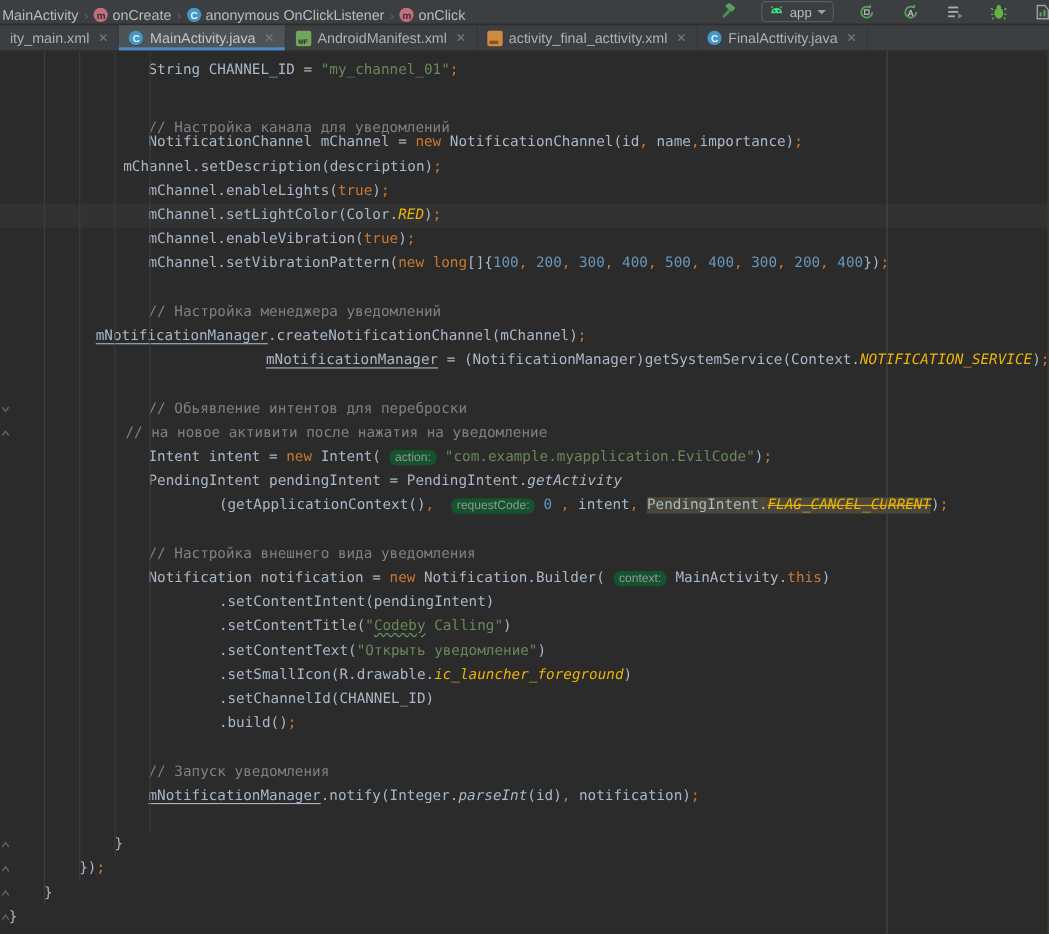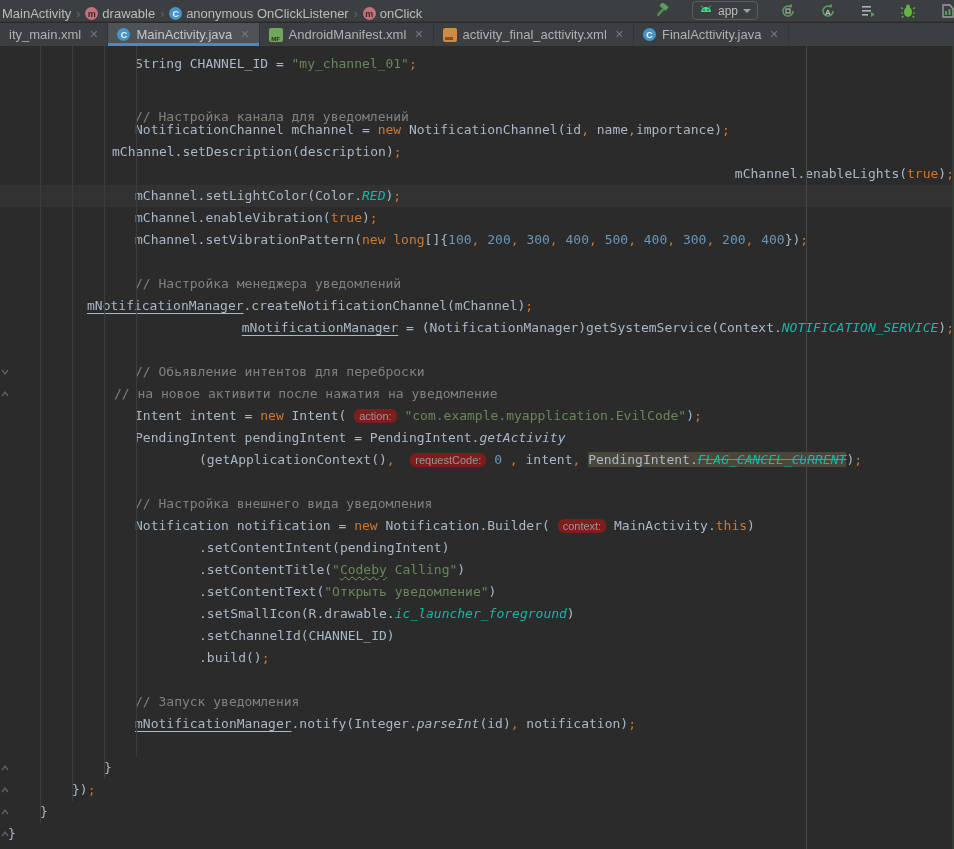--- a/index.html
+++ b/index.html
@@ -51,44 +51,44 @@
   .cl.cur { background:#323232; }
   .tk { color:#a9b7c6; }
   .d { color:#a9b7c6; }
   .k { color:#cc7832; }
   .s { color:#6a8759; }
   .n { color:#6897bb; }
   .cm { color:#808080; }
   .p { color:#cc7832; }
   .fld { color:#a9b7c6; text-decoration:underline; text-underline-offset:3px; }
   .it { font-style:italic; }
-  .sc { color:#14b8a6; font-style:italic; }
+  .sc { color:#eab308; font-style:italic; }
   .hlbg { background:#4a473a; }
   .strike { text-decoration:line-through; }
   .sq { text-decoration:underline wavy #69a05c 1px; text-underline-offset:2px; }
-  .chip { background:#7f1d1d; color:#939699; border-radius:6px; padding:1px 5px;
+  .chip { background:#14532d; color:#939699; border-radius:6px; padding:1px 5px;
           font-size:11px; font-family:"Liberation Sans", sans-serif; }
   .iguide { position:absolute; top:0; width:1px; background:#3d3d3d; }
   .mguide { position:absolute; top:0; bottom:0; width:1px; background:#464646; }
   .redge  { position:absolute; top:0; bottom:0; right:0; width:2px; background:#333c35; }
   .fold { position:absolute; left:1px; width:8px; height:8px; }
   .fold svg { display:block; }
 </style>
 </head>
 <body>
 
 <div class="topbar">
   <div class="crumbs">
     <span class="crumb">
       <span>MainActivity</span>
     </span>
     <span class="crumb-sep">›</span>
     <span class="crumb">
       <span class="ball m">m</span>
-      <span>drawable</span>
+      <span>onCreate</span>
     </span>
     <span class="crumb-sep">›</span>
     <span class="crumb">
       <span class="ball c">C</span>
       <span>anonymous OnClickListener</span>
     </span>
     <span class="crumb-sep">›</span>
     <span class="crumb">
       <span class="ball m">m</span>
       <span>onClick</span>
@@ -184,21 +184,21 @@
   </div>
 </div>
 
 <div class="editor">
   <div class="code">
       <div class="cl" style="top: 7px; padding-left: 135px;"><span class="tk d">String CHANNEL_ID = </span><span class="tk s">"my_channel_01"</span><span class="tk p">;</span></div>
       <div class="cl" style="top: 29px; padding-left: 135px;"></div>
       <div class="cl" style="top: 60px; padding-left: 135px;"><span class="tk cm">// Настройка канала для уведомлений</span></div>
       <div class="cl" style="top: 73px; padding-left: 135px;"><span class="tk d">NotificationChannel mChannel = </span><span class="tk k">new</span><span class="tk d"> NotificationChannel(id</span><span class="tk p">,</span><span class="tk d"> name</span><span class="tk p">,</span><span class="tk d">importance)</span><span class="tk p">;</span></div>
       <div class="cl" style="top: 95px; padding-left: 112px;"><span class="tk d">mChannel.setDescription(description)</span><span class="tk p">;</span></div>
-      <div class="cl" style="top: 117px; padding-left: 135px; text-align: right;"><span class="tk d">mChannel.enableLights(</span><span class="tk k">true</span><span class="tk d">)</span><span class="tk p">;</span></div>
+      <div class="cl" style="top: 117px; padding-left: 135px;"><span class="tk d">mChannel.enableLights(</span><span class="tk k">true</span><span class="tk d">)</span><span class="tk p">;</span></div>
       <div class="cl cur" style="top: 139px; padding-left: 135px;"><span class="tk d">mChannel.setLightColor(Color.</span><span class="tk sc">RED</span><span class="tk d">)</span><span class="tk p">;</span></div>
       <div class="cl" style="top: 161px; padding-left: 135px;"><span class="tk d">mChannel.enableVibration(</span><span class="tk k">true</span><span class="tk d">)</span><span class="tk p">;</span></div>
       <div class="cl" style="top: 183px; padding-left: 135px;"><span class="tk d">mChannel.setVibrationPattern(</span><span class="tk k">new</span><span class="tk d"> </span><span class="tk k">long</span><span class="tk d">[]{</span><span class="tk n">100</span><span class="tk p">, </span><span class="tk n">200</span><span class="tk p">, </span><span class="tk n">300</span><span class="tk p">, </span><span class="tk n">400</span><span class="tk p">, </span><span class="tk n">500</span><span class="tk p">, </span><span class="tk n">400</span><span class="tk p">, </span><span class="tk n">300</span><span class="tk p">, </span><span class="tk n">200</span><span class="tk p">, </span><span class="tk n">400</span><span class="tk d">})</span><span class="tk p">;</span></div>
       <div class="cl" style="top: 205px; padding-left: 135px;"></div>
       <div class="cl" style="top: 227px; padding-left: 135px;"><span class="tk cm">// Настройка менеджера уведомлений</span></div>
       <div class="cl" style="top: 249px; padding-left: 87px;"><span class="tk fld">mNotificationManager</span><span class="tk d">.createNotificationChannel(mChannel)</span><span class="tk p">;</span></div>
       <div class="cl" style="top: 271px;  text-align: right;"><span class="tk fld">mNotificationManager</span><span class="tk d"> = (NotificationManager)getSystemService(Context.</span><span class="tk sc">NOTIFICATION_SERVICE</span><span class="tk d">)</span><span class="tk p">;</span></div>
       <div class="cl" style="top: 293px; padding-left: 135px;"></div>
       <div class="cl" style="top: 315px; padding-left: 135px;"><span class="tk cm">// Обьявление интентов для переброски</span></div>
       <div class="cl" style="top: 337px; padding-left: 114px;"><span class="tk cm">// на новое активити после нажатия на уведомление</span></div>

